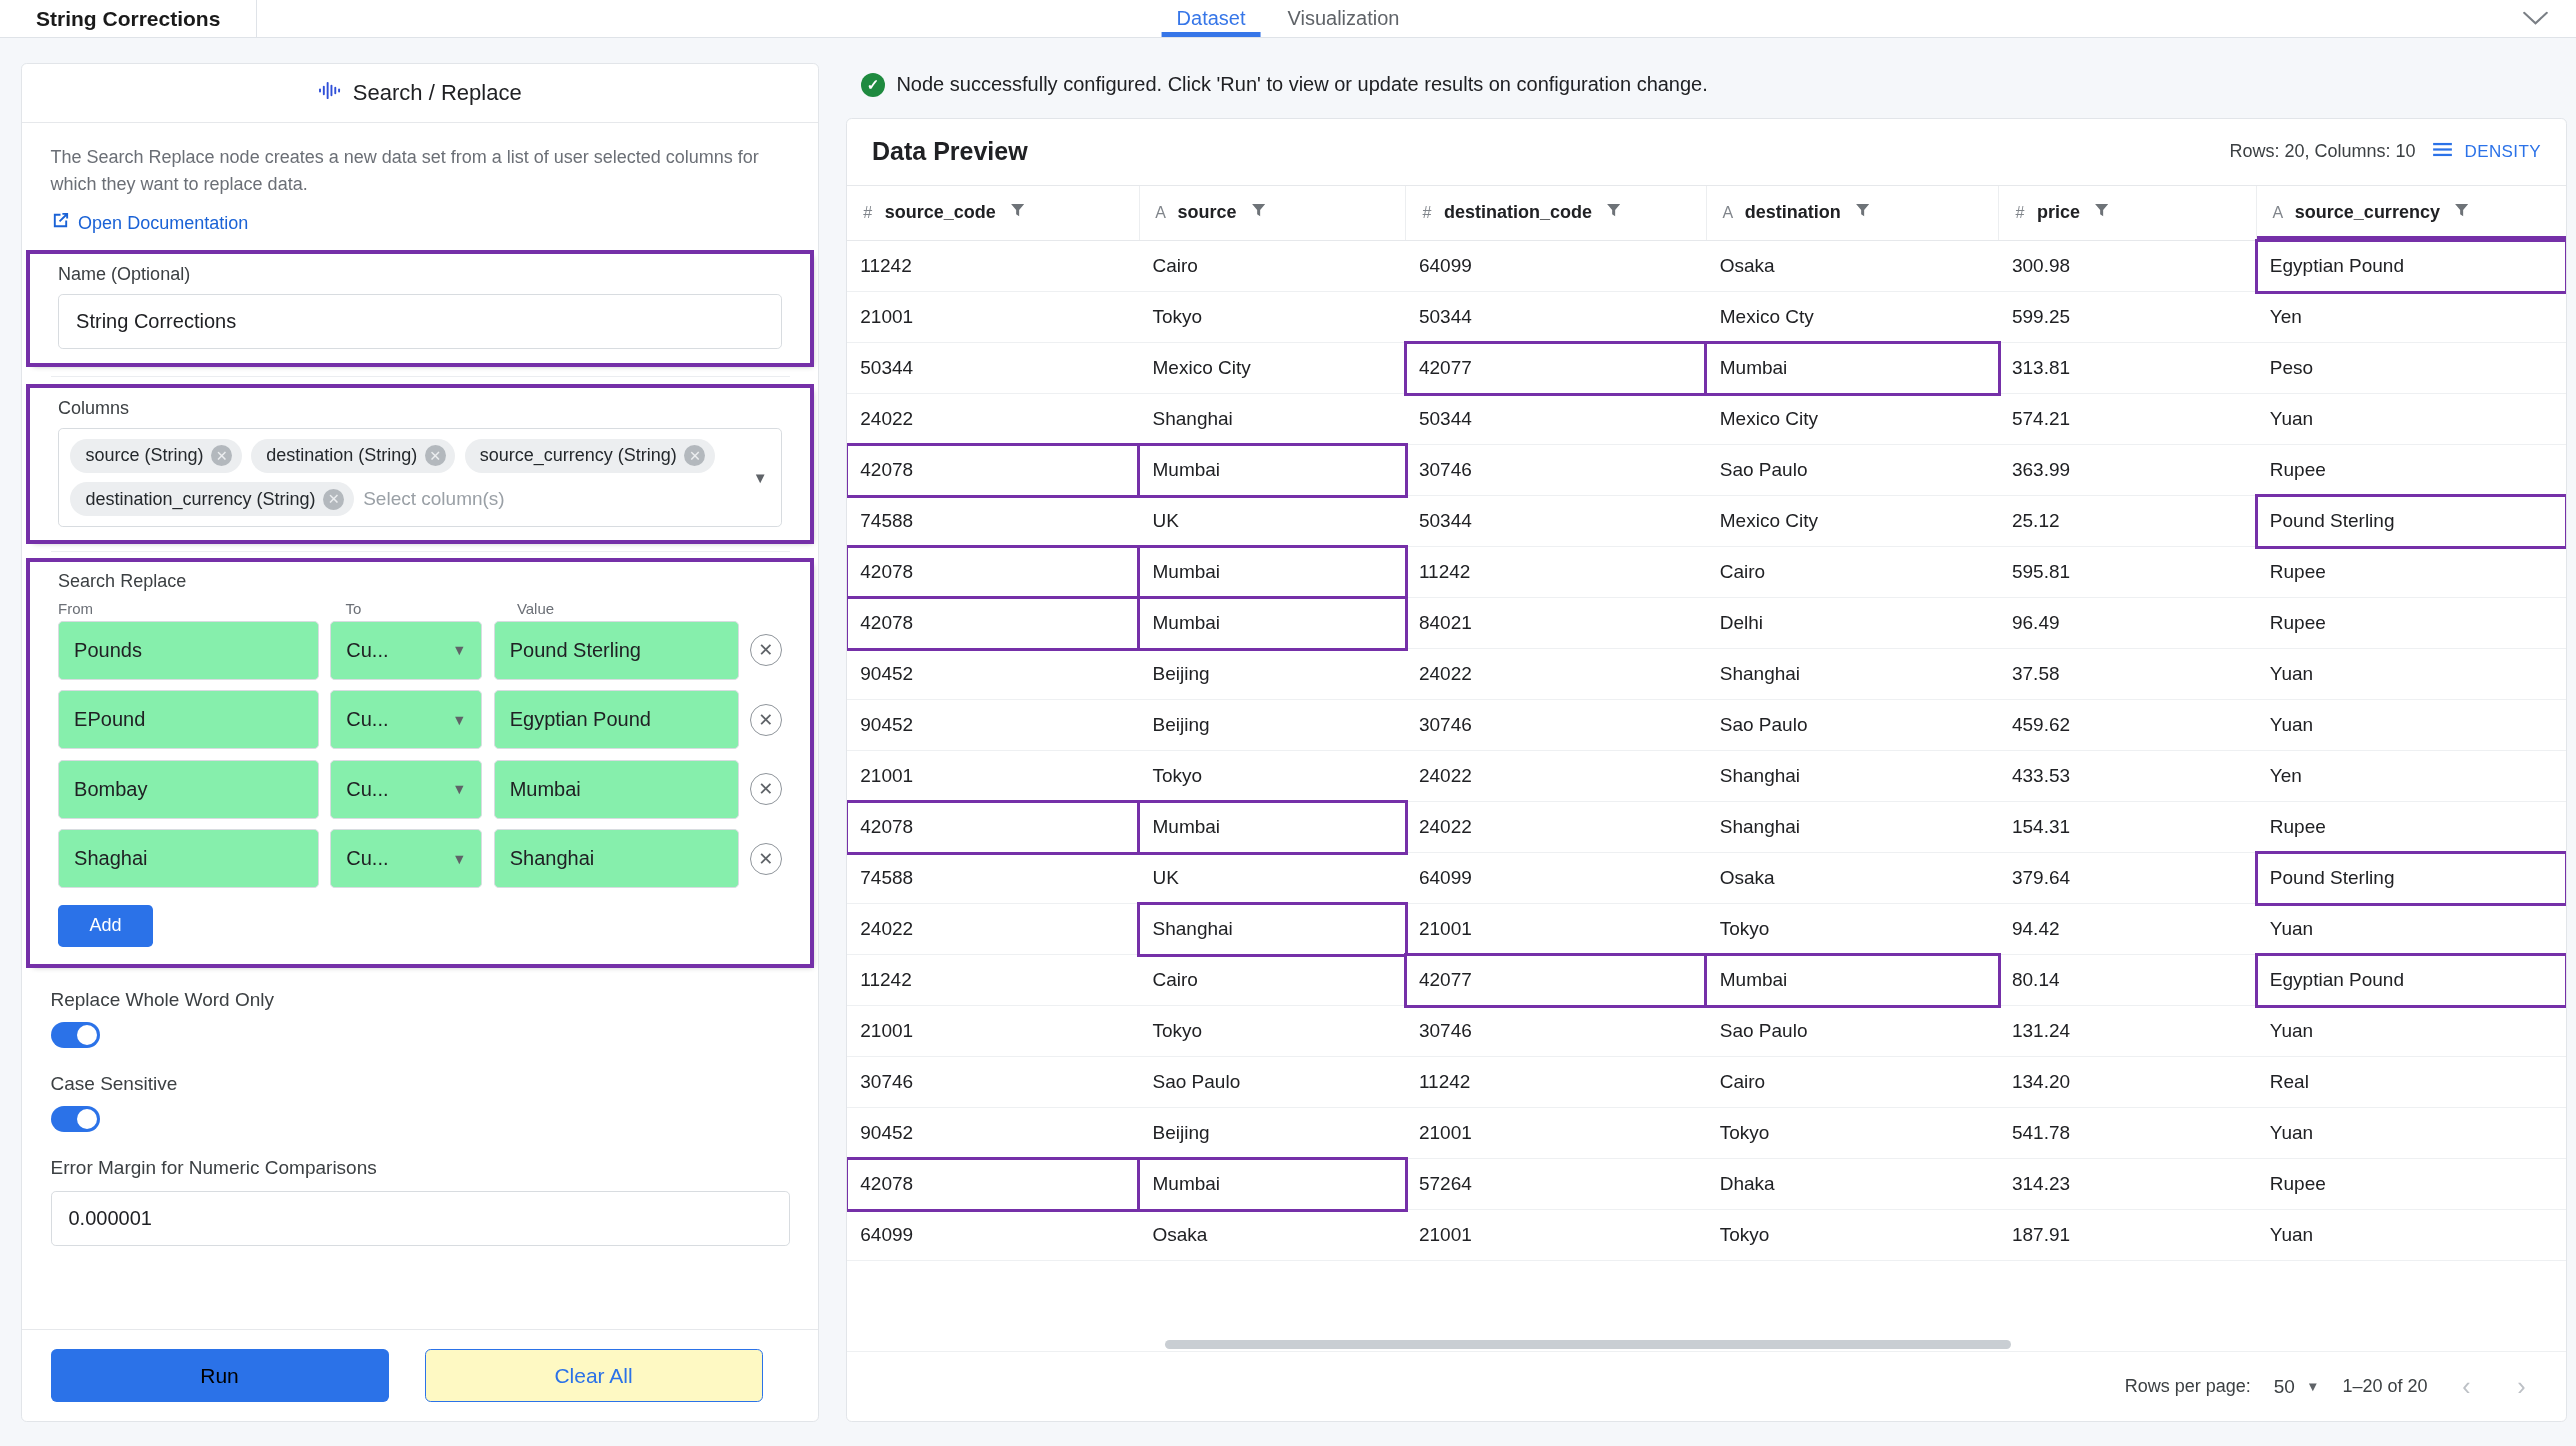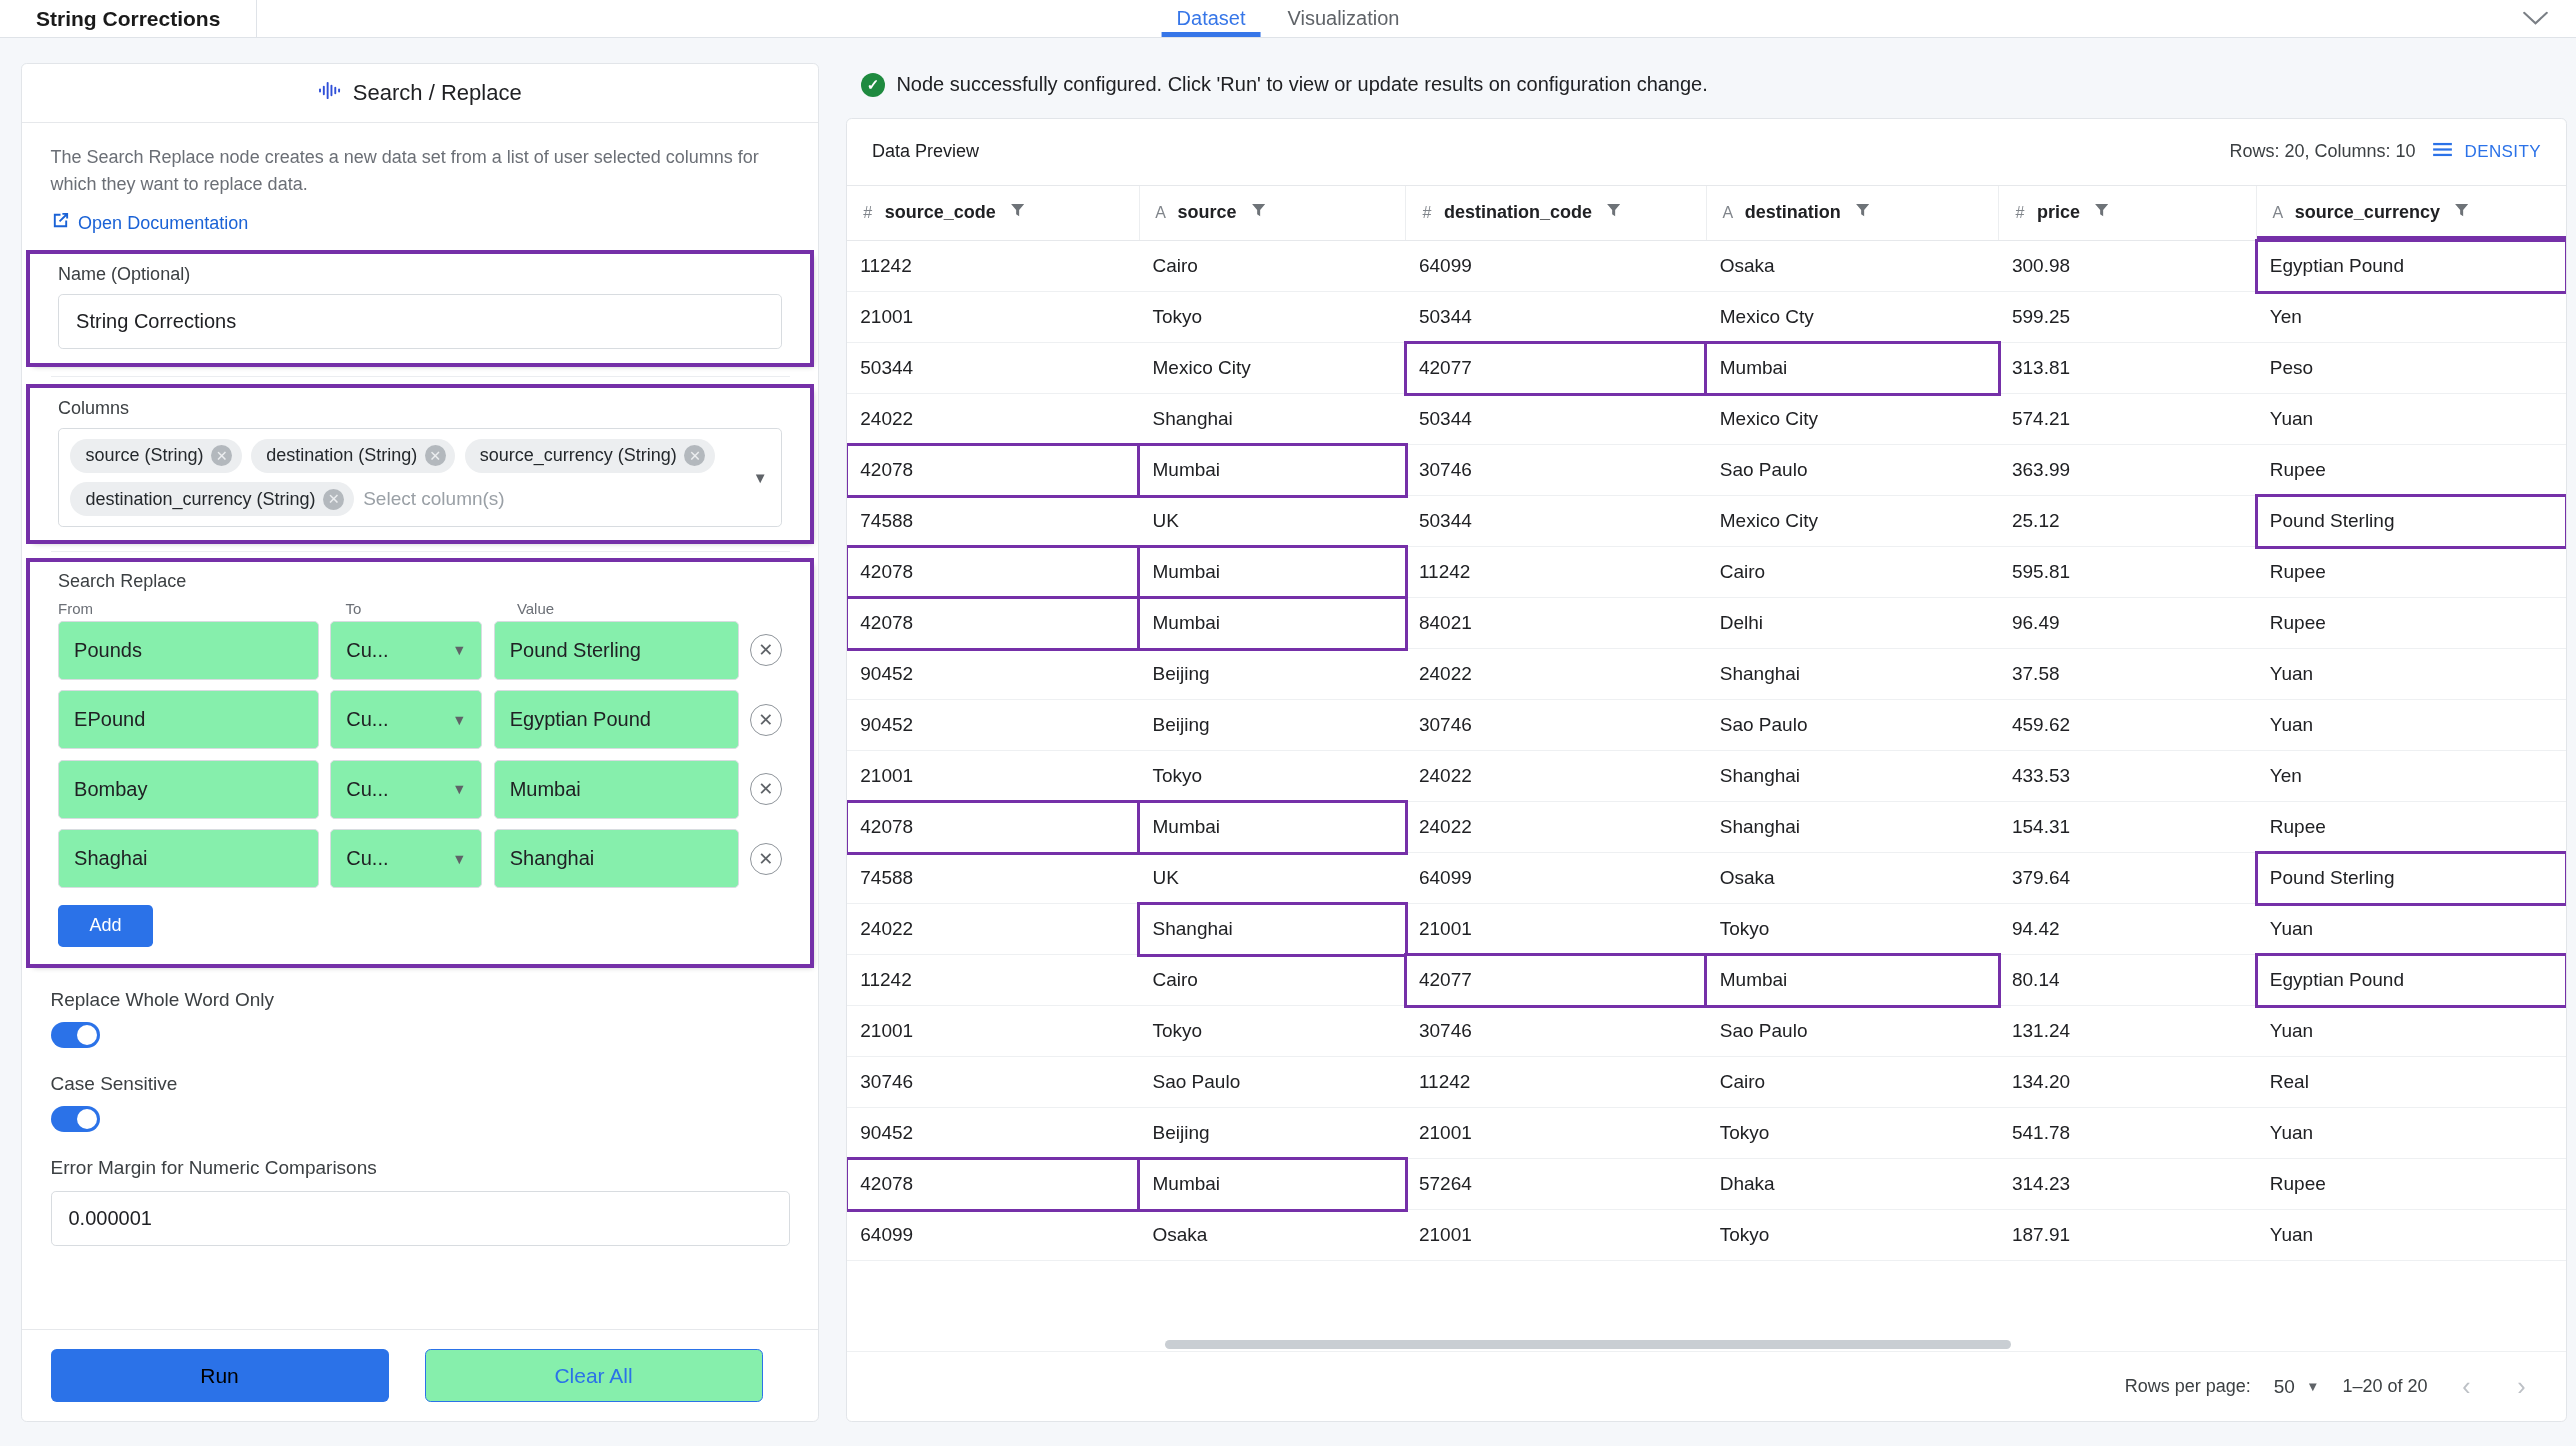--- a/index.html
+++ b/index.html
@@ -216,21 +216,21 @@
     display: flex; gap: 36px;
   }
   .btn-run {
     width: 338px; height: 53px;
     background: #2b72e8; color: #000000;
     border: none; border-radius: 5.7px;
     font-size: 21px; font-family: inherit; cursor: pointer;
   }
   .btn-clear {
     width: 338px; height: 53px;
-    background: #86efac; color: #2b72e8;
+    background: #fef9c3; color: #2b72e8;
     border: 1.9px solid #2b72e8; border-radius: 5.7px;
     font-size: 21px; font-family: inherit; cursor: pointer;
   }
 
   
   .right-col {
     flex: 1 1 auto;
     display: flex; flex-direction: column;
     min-width: 0;
   }
@@ -252,21 +252,21 @@
     border-radius: 5.7px;
     display: flex; flex-direction: column;
     overflow: hidden;
   }
   .preview-head {
     height: 67px;
     border-bottom: 1px solid #e6e8eb;
     display: flex; align-items: center; justify-content: space-between;
     padding: 0 25px;
   }
-  .preview-title { font-size: 18px; color: #202124; }
+  .preview-title { font-size: 25px; color: #202124; font-weight: bold; }
   .preview-right {
     display: flex; align-items: center; gap: 17px;
     font-size: 18px; color: #3c4043;
   }
   .density {
     display: flex; align-items: center; gap: 13px;
     color: #2b72e8; font-size: 17px; letter-spacing: 0.4px; cursor: pointer;
   }
 
   table.dt { width: 100%; border-collapse: collapse; table-layout: fixed; }

